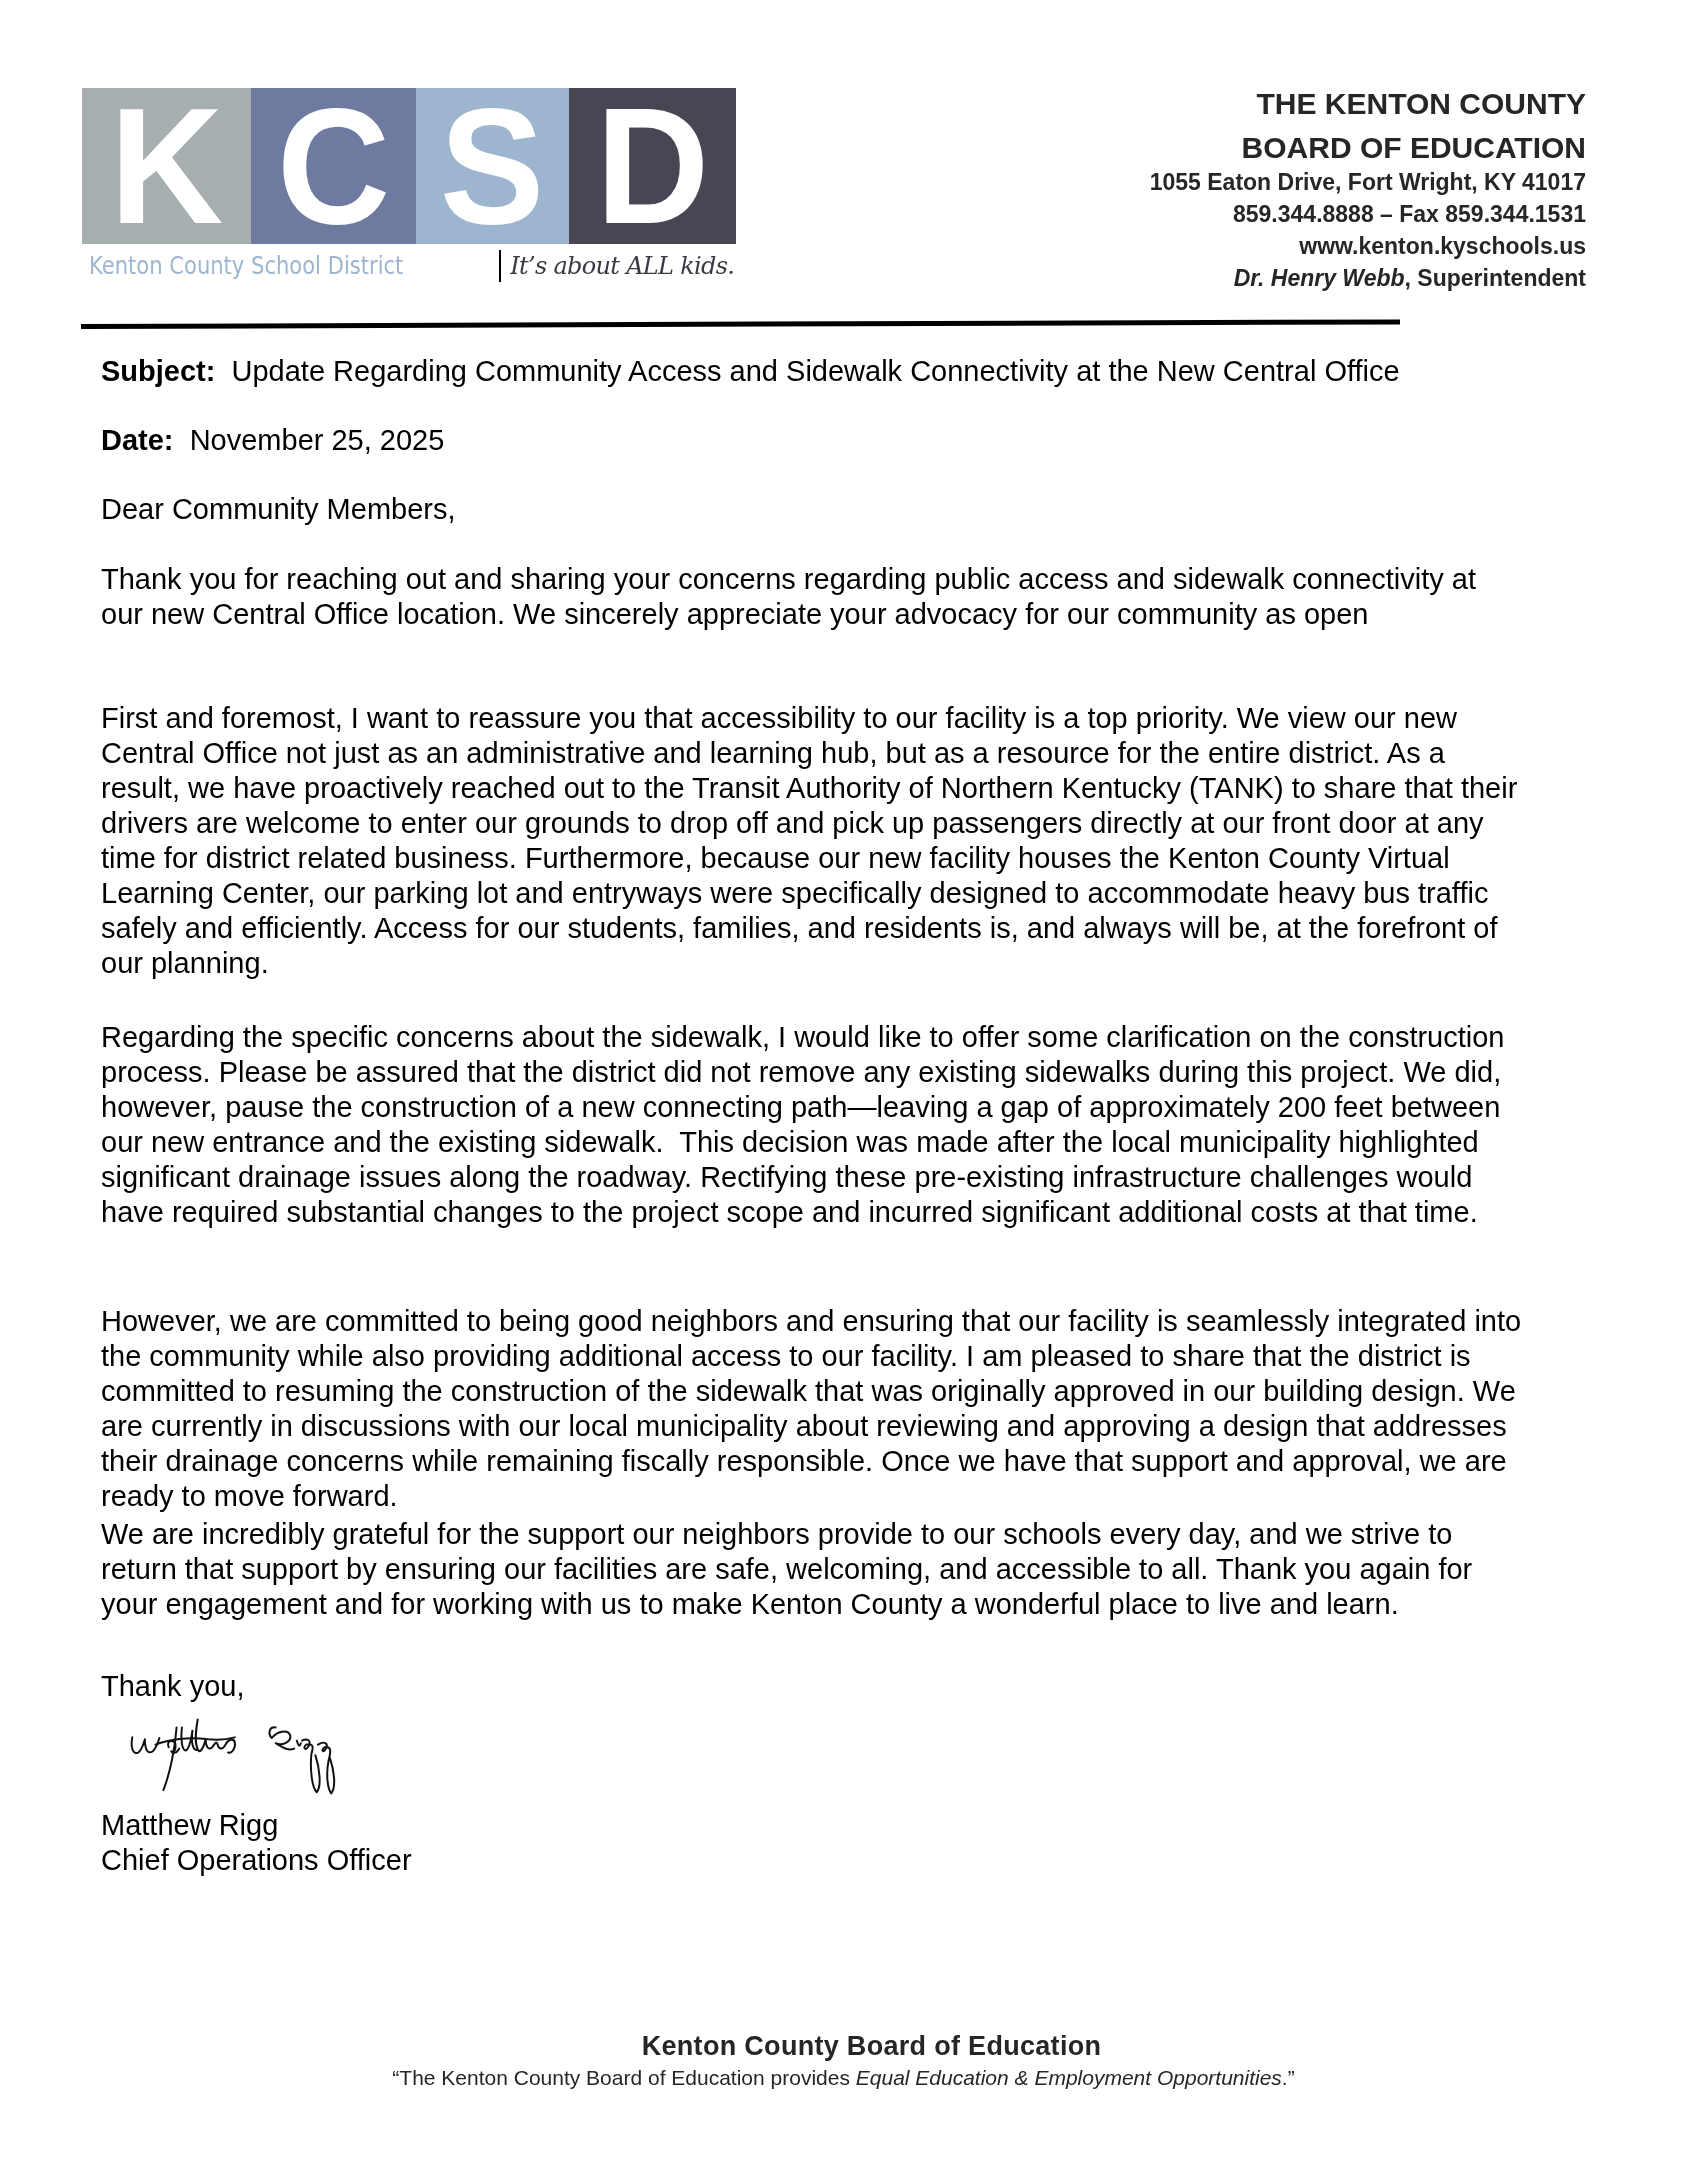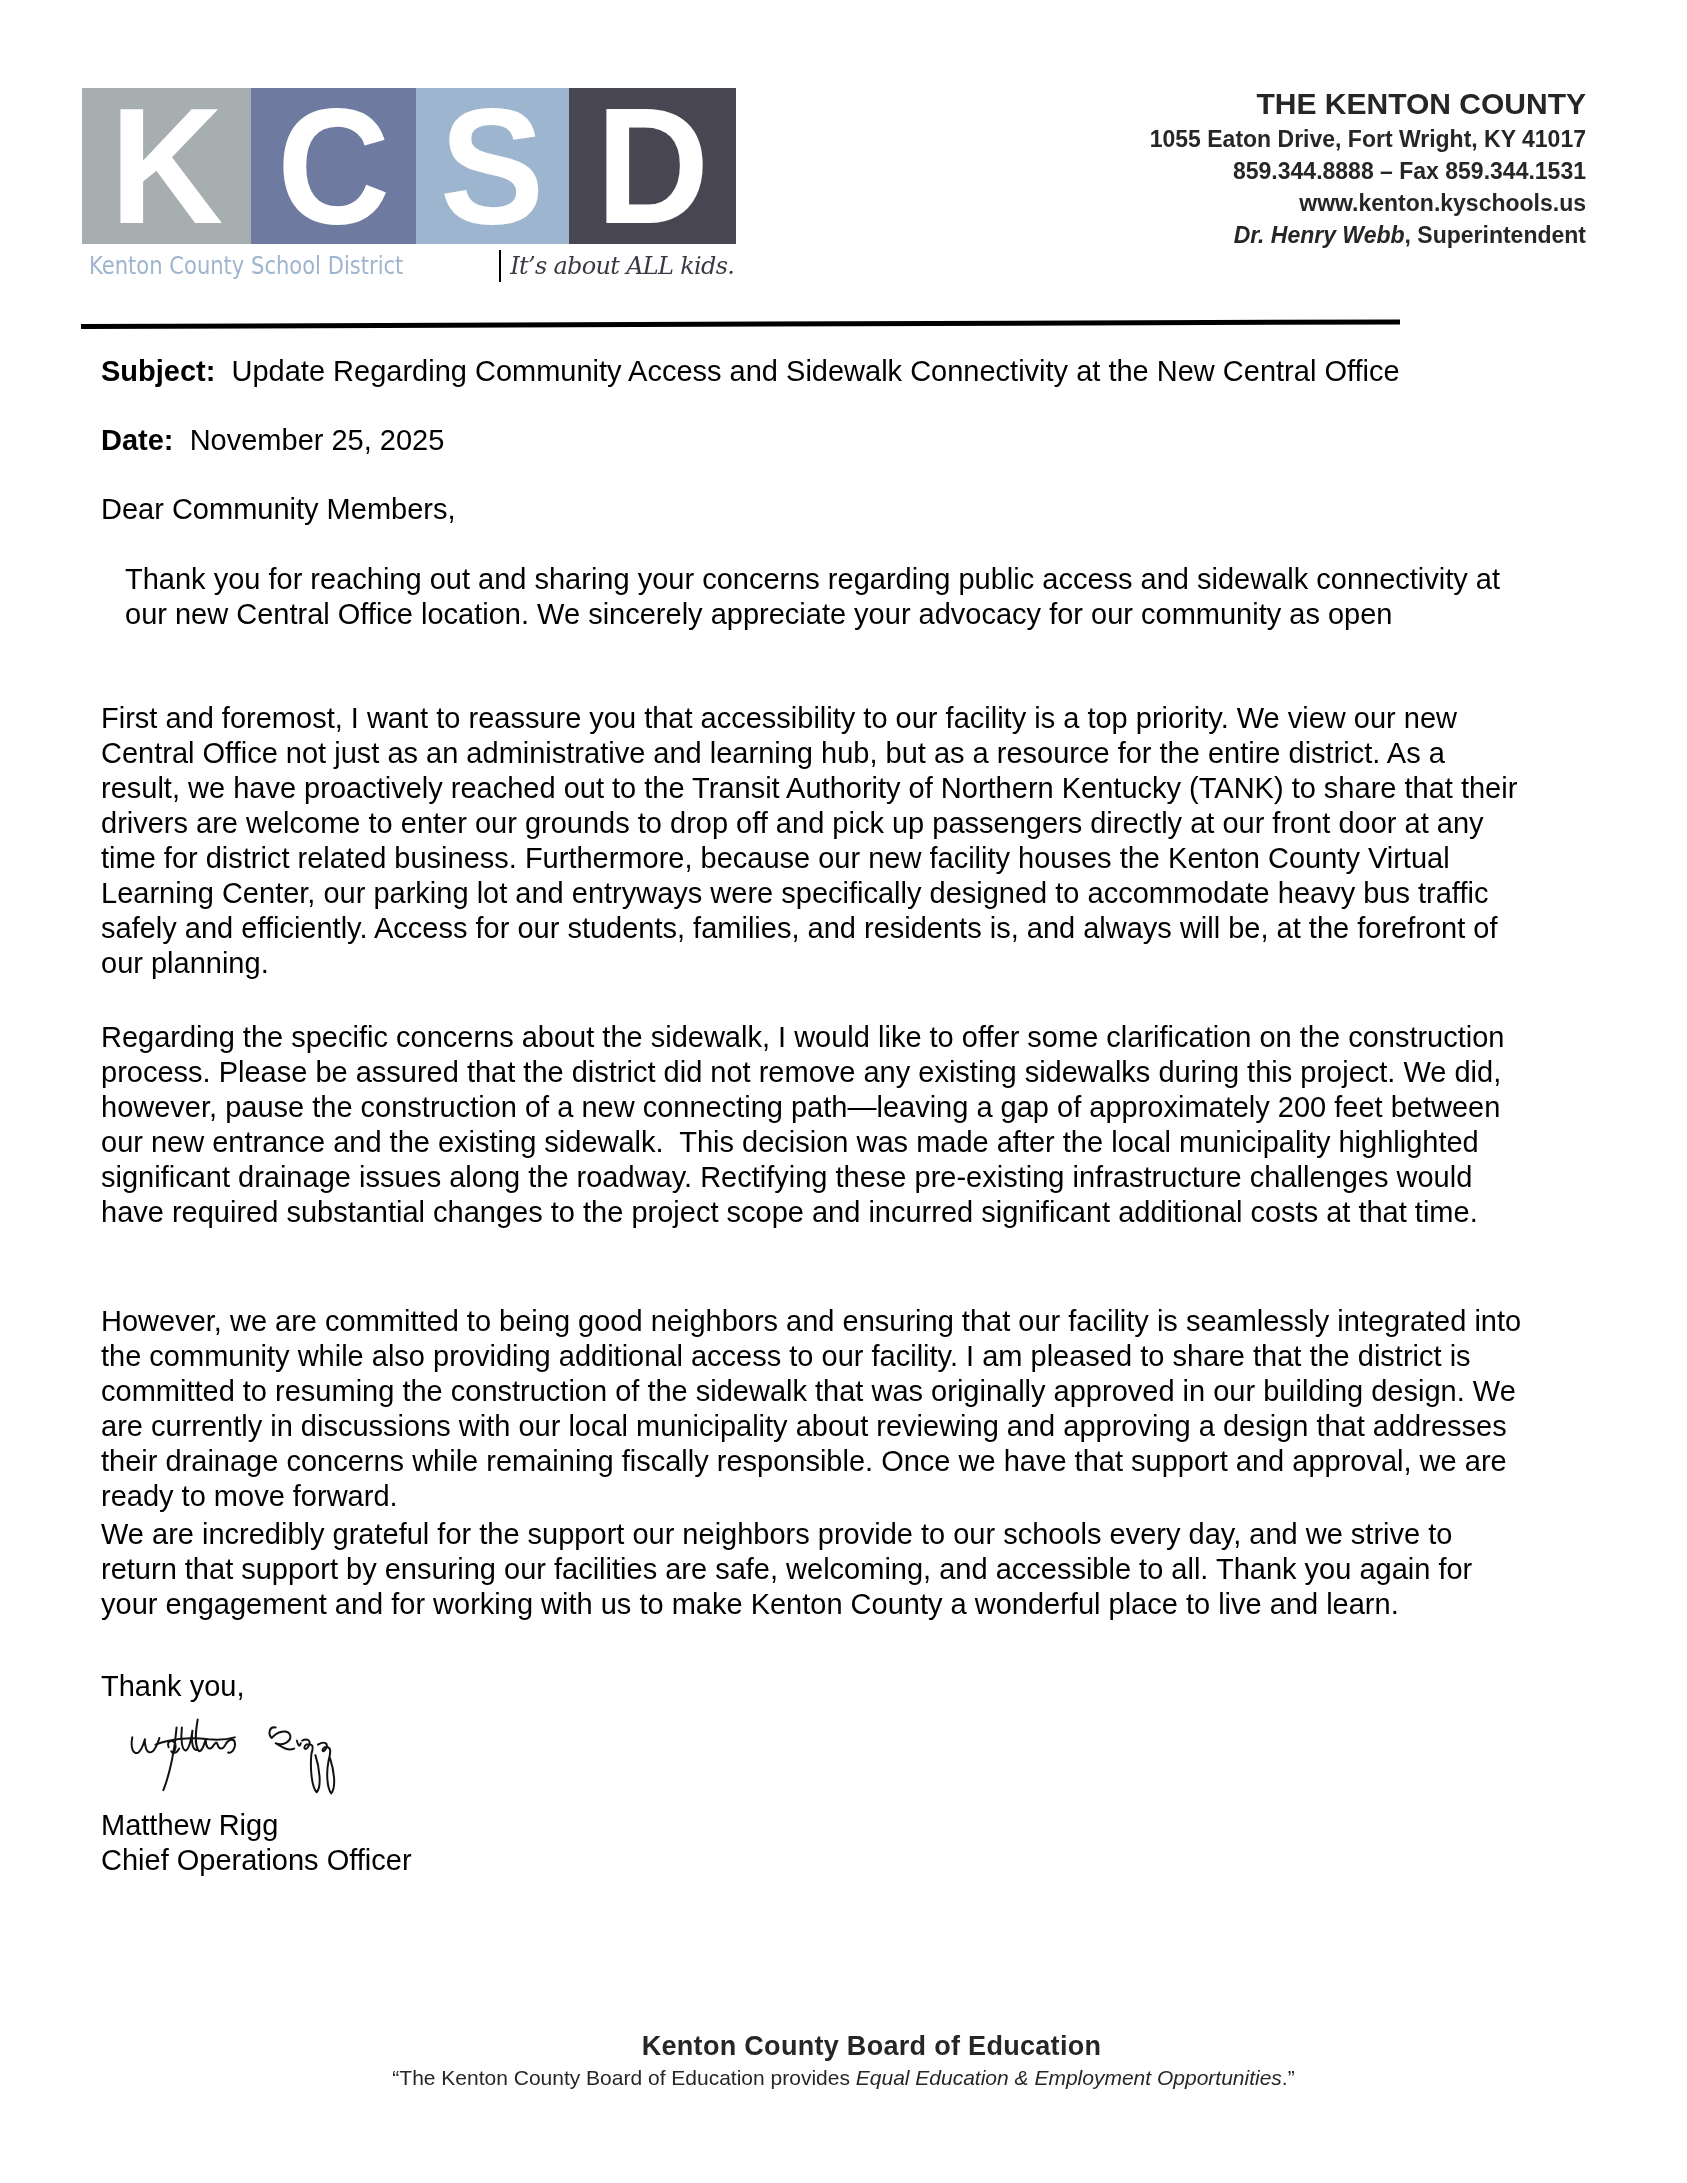--- a/index.html
+++ b/index.html
@@ -65,37 +65,38 @@
     </div>
 </div>
 <div class="abs tagline">
   <span class="tag-district">Kenton County School District</span>
   <span class="tag-sep"></span>
   <span class="tag-slogan">It’s about ALL kids.</span>
 </div>
 
 <div class="abs hdr" style="top:83px;">
   <div class="hdr-title">THE KENTON COUNTY</div>
+  <div class="hdr-title" style="margin-top:2.6px;">BOARD OF EDUCATION</div>
   <div class="hdr-line" style="margin-top:-1.3px;">1055 Eaton Drive, Fort Wright, KY 41017</div>
   <div class="hdr-line">859.344.8888 – Fax 859.344.1531</div>
   <div class="hdr-line">www.kenton.kyschools.us</div>
   <div class="hdr-line"><i>Dr. Henry Webb</i><span>, Superintendent</span></div>
 </div>
 
 <div class="abs rule"></div>
 
 <div class="abs txt" style="top:354px;">
   <b>Subject:</b>&nbsp; <span>Update Regarding Community Access and Sidewalk Connectivity at the New Central Office</span>
 </div>
 <div class="abs txt" style="top:423px;">
   <b>Date:</b>&nbsp; <span>November 25, 2025</span>
 </div>
 <div class="abs txt" style="top:492px;">Dear Community Members,</div>
 
-<div class="abs para" style="top:562px;margin-left:24px;">
+<div class="abs para" style="top:562px;">
   <span class="ln">Thank you for reaching out and sharing your concerns regarding public access and sidewalk connectivity at</span>
   <span class="ln">our new Central Office location. We sincerely appreciate your advocacy for our community as open</span>
 </div>
 
 <div class="abs para" style="top:701px;">
   <span class="ln">First and foremost, I want to reassure you that accessibility to our facility is a top priority. We view our new</span>
   <span class="ln">Central Office not just as an administrative and learning hub, but as a resource for the entire district. As a</span>
   <span class="ln">result, we have proactively reached out to the Transit Authority of Northern Kentucky (TANK) to share that their</span>
   <span class="ln">drivers are welcome to enter our grounds to drop off and pick up passengers directly at our front door at any</span>
   <span class="ln">time for district related business. Furthermore, because our new facility houses the Kenton County Virtual</span>

